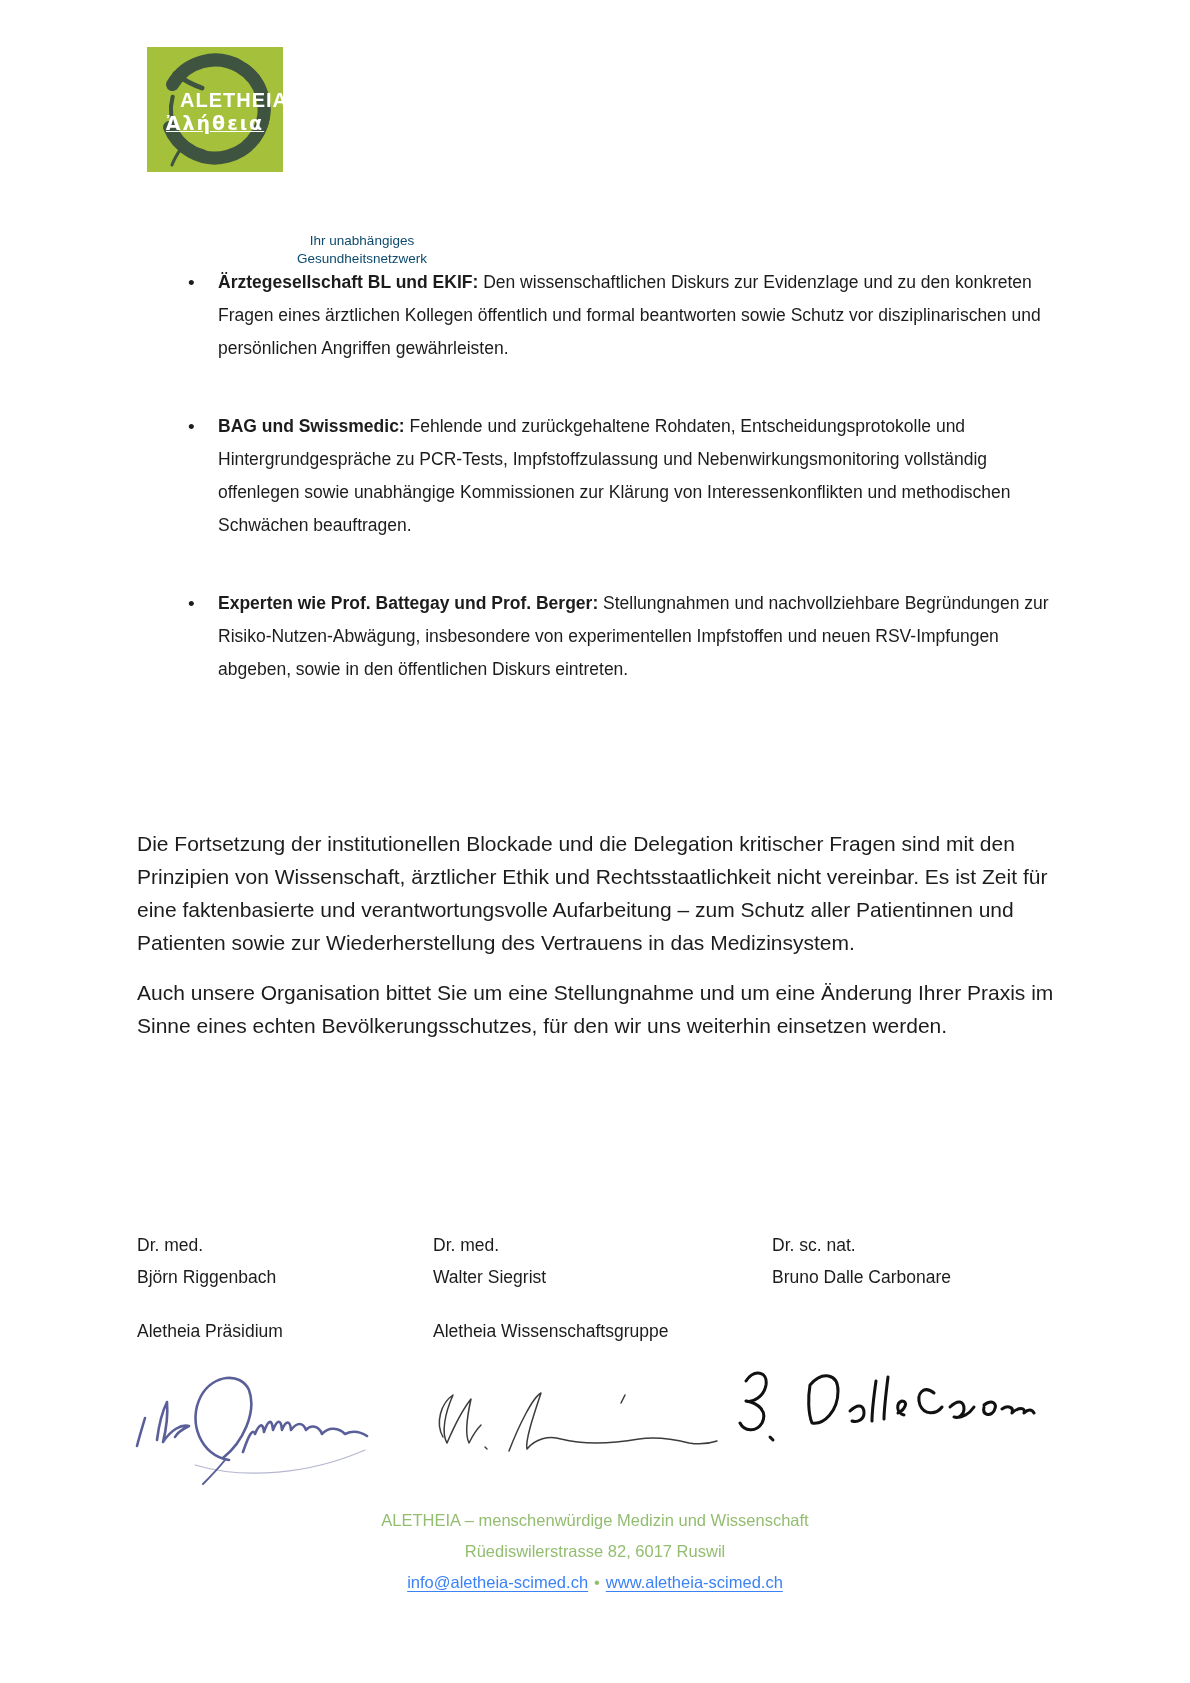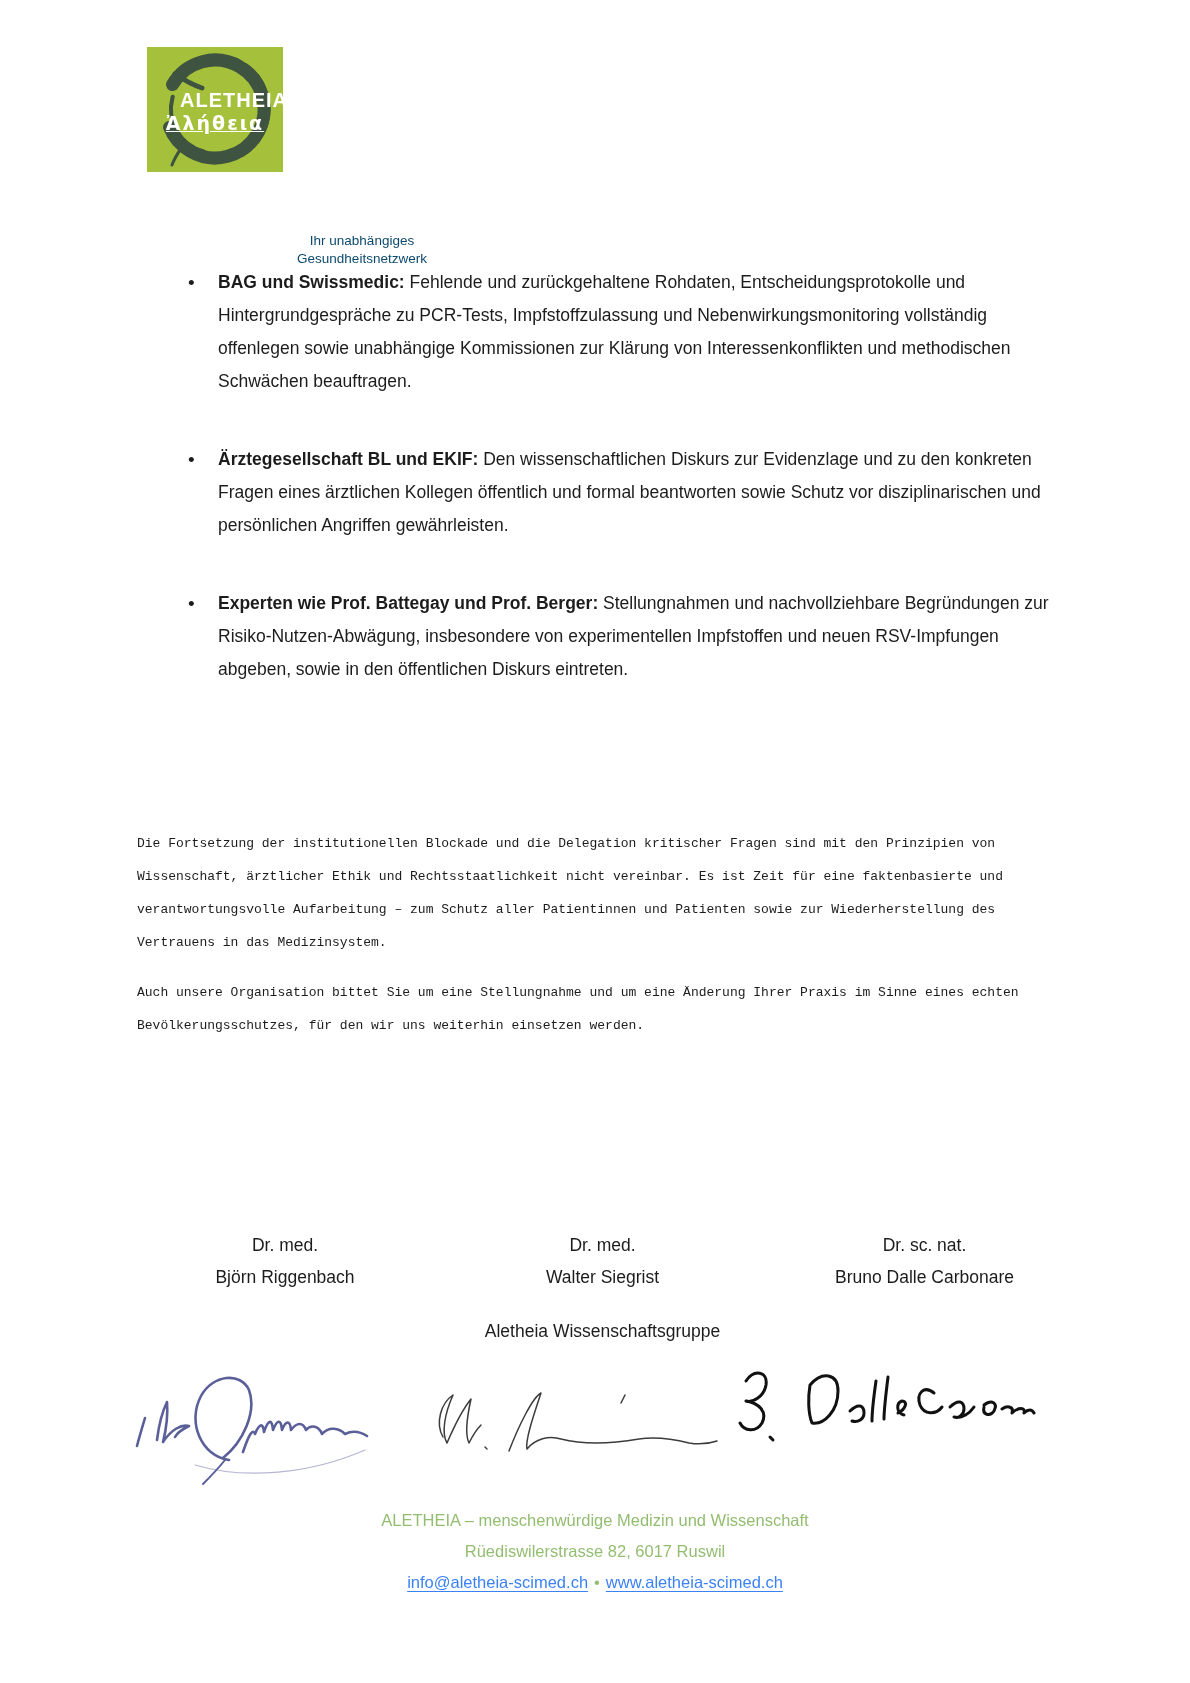--- a/index.html
+++ b/index.html
@@ -56,27 +56,27 @@
   .bullets li::before {
     content:"\2022";
     position:absolute; left:2px; top:0;
     font-size:19px;
   }
   .paragraphs {
     position:absolute; left:137px; top:827px; width:928px;
   }
   .paragraphs p {
     margin:0 0 17px 0;
-    font-size:13px; line-height:33px;font-family:Liberation Mono, monospace;
+    font-size:21px; line-height:33px;
   }
 
   
   .sign-block {
     position:absolute; left:137px; top:1230px; width:940px;
-    display:grid; grid-template-columns:296px 339px auto;text-align:center;
+    display:grid; grid-template-columns:296px 339px auto;
   }
   .sig-title { font-size:17.5px; line-height:31px; }
   .sig-name  { font-size:17.5px; line-height:33px; }
   .sig-role  { font-size:17.5px; line-height:33px; margin-top:21px; }
   .sig-svg { position:absolute; }
   .sig-1 { left:125px; top:1368px; }
   .sig-2 { left:425px; top:1385px; }
   .sig-3 { left:718px; top:1363px; }
 
   
@@ -115,39 +115,40 @@
       </div>
     </div>
     <div class="logo-tagline">
       <span>Ihr unabhängiges</span><br>
       <span>Gesundheitsnetzwerk</span>
     </div>
   </div>
 
   <ul class="bullets">
     <li>
-      <strong>BAG und Swissmedic:</strong><span> Fehlende und zurückgehaltene Rohdaten, Entscheidungsprotokolle und Hintergrundgespräche zu PCR-Tests, Impfstoffzulassung und Nebenwirkungsmonitoring vollständig offenlegen sowie unabhängige Kommissionen zur Klärung von Interessenkonflikten und methodischen Schwächen beauftragen.</span>
+      <strong>Ärztegesellschaft BL und EKIF:</strong><span> Den wissenschaftlichen Diskurs zur Evidenzlage und zu den konkreten Fragen eines ärztlichen Kollegen öffentlich und formal beantworten sowie Schutz vor disziplinarischen und persönlichen Angriffen gewährleisten.</span>
     </li>
     <li>
-      <strong>Ärztegesellschaft BL und EKIF:</strong><span> Den wissenschaftlichen Diskurs zur Evidenzlage und zu den konkreten Fragen eines ärztlichen Kollegen öffentlich und formal beantworten sowie Schutz vor disziplinarischen und persönlichen Angriffen gewährleisten.</span>
+      <strong>BAG und Swissmedic:</strong><span> Fehlende und zurückgehaltene Rohdaten, Entscheidungsprotokolle und Hintergrundgespräche zu PCR-Tests, Impfstoffzulassung und Nebenwirkungsmonitoring vollständig offenlegen sowie unabhängige Kommissionen zur Klärung von Interessenkonflikten und methodischen Schwächen beauftragen.</span>
     </li>
     <li>
       <strong>Experten wie Prof. Battegay und Prof. Berger:</strong><span> Stellungnahmen und nachvollziehbare Begründungen zur Risiko-Nutzen-Abwägung, insbesondere von experimentellen Impfstoffen und neuen RSV-Impfungen abgeben, sowie in den öffentlichen Diskurs eintreten.</span>
     </li>
   </ul>
 
   <div class="paragraphs">
     <p>Die Fortsetzung der institutionellen Blockade und die Delegation kritischer Fragen sind mit den Prinzipien von Wissenschaft, ärztlicher Ethik und Rechtsstaatlichkeit nicht vereinbar. Es ist Zeit für eine faktenbasierte und verantwortungsvolle Aufarbeitung – zum Schutz aller Patientinnen und Patienten sowie zur Wiederherstellung des Vertrauens in das Medizinsystem.</p>
     <p>Auch unsere Organisation bittet Sie um eine Stellungnahme und um eine Änderung Ihrer Praxis im Sinne eines echten Bevölkerungsschutzes, für den wir uns weiterhin einsetzen werden.</p>
   </div>
 
   <div class="sign-block">
     <div>
       <div class="sig-title">Dr. med.</div>
       <div class="sig-name">Björn Riggenbach</div>
+      <div class="sig-role">Aletheia Präsidium</div>
     </div>
     <div>
       <div class="sig-title">Dr. med.</div>
       <div class="sig-name">Walter Siegrist</div>
       <div class="sig-role">Aletheia Wissenschaftsgruppe</div>
     </div>
     <div>
       <div class="sig-title">Dr. sc. nat.</div>
       <div class="sig-name">Bruno Dalle Carbonare</div>
     </div>

